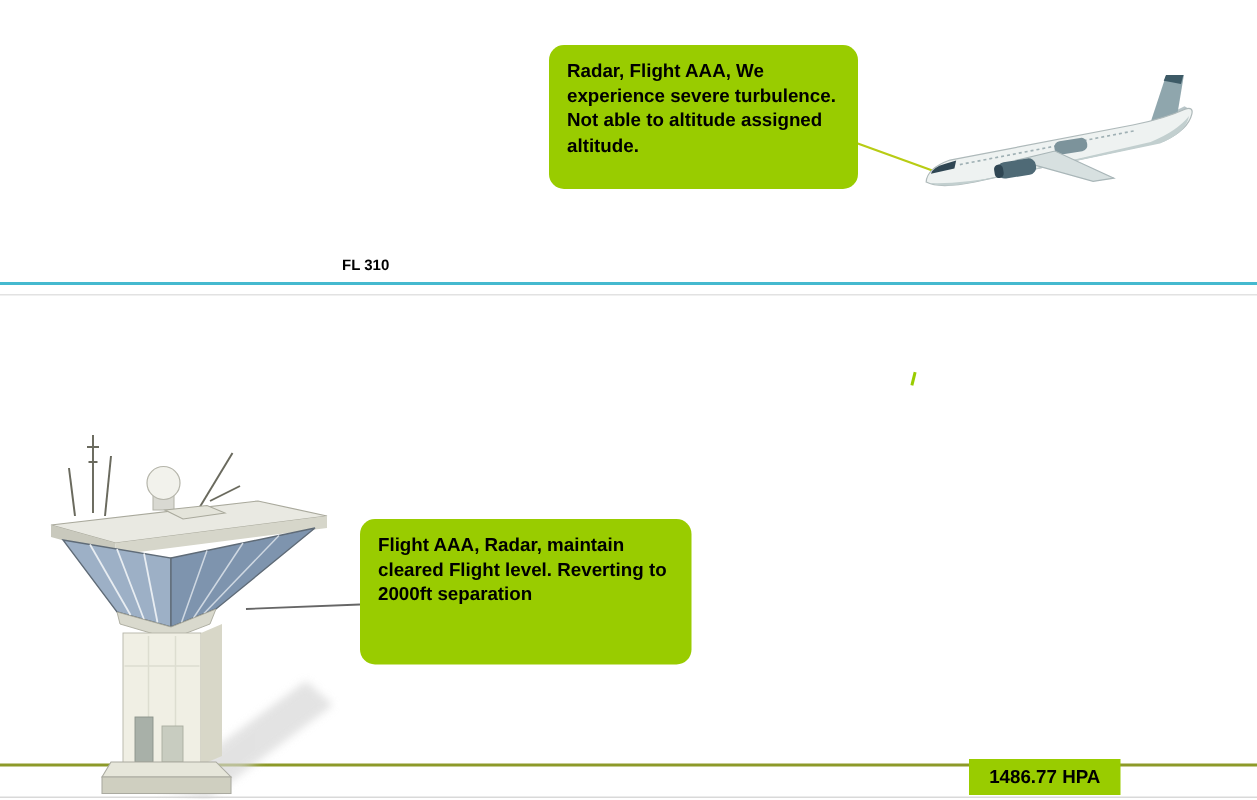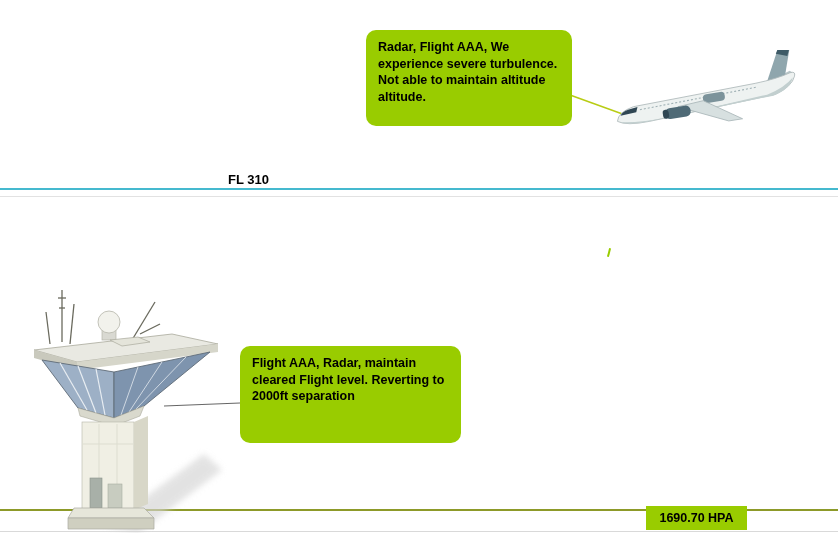--- a/index.html
+++ b/index.html
@@ -11,21 +11,21 @@
     position: absolute; background: var(--bubble-green, #99cc00);
     border-radius: 10px; padding: 9px 12px; box-sizing: border-box;
     font-weight: bold; font-size: 12.5px; line-height: 1.32; color: #000;
   }
   .pilot-bubble { left: 366px; top: 30px; width: 206px; min-height: 96px; }
   .atc-bubble   { left: 240px; top: 346px; width: 221px; min-height: 97px; }
   .connector-layer { position: absolute; left: 0; top: 0; width: 838px; height: 533px; pointer-events: none; }
   .connector-pilot { stroke: var(--connector-pilot, #b8cc14); stroke-width: 1.5; }
   .connector-atc   { stroke: var(--connector-atc, #666666);  stroke-width: 1.2; }
   .plane { position: absolute; left: 608px; top: 50px; width: 205px; height: 100px; }
-  .fl-label { position: absolute; left: 228px; top: 172px; font-weight: bold; font-size: 13px; color: #000; }
+  .fl-label { position: absolute; left: 228px; top: 172px; font-weight: bold; font-size: 10px; color: #000; }
   .fl-line   { position: absolute; left: 0; top: 188px; width: 838px; height: 2px; background: var(--flight-level-line, #45b9cf); }
   .fl-line-2 { position: absolute; left: 0; top: 196px; width: 838px; height: 1px; background: #e2e2e2; }
   .tower { position: absolute; left: 22px; top: 282px; width: 205px; height: 251px; }
   .stray-tick { position: absolute; left: 608px; top: 248px; width: 2px; height: 9px; background: var(--bubble-green, #99cc00); transform: rotate(14deg); }
   .ground-line { position: absolute; left: 0; top: 509px; width: 838px; height: 2px; background: var(--ground-line, #8d9a29); }
   .bottom-edge { position: absolute; left: 0; top: 531px; width: 838px; height: 1px; background: #d9d9d9; }
   .hpa-label {
     position: absolute; left: 646px; top: 506px; width: 101px; height: 24px;
     background: var(--bubble-green, #99cc00); display: flex; align-items: center; justify-content: center;
     font-weight: bold; font-size: 12.5px; color: #000;
@@ -42,21 +42,21 @@
 
   <div class="ground-line"></div>
   <div class="bottom-edge"></div>
 
   <svg class="connector-layer" viewBox="0 0 838 533">
     <line class="connector-pilot" x1="570" y1="95" x2="628" y2="116"></line>
     <line class="connector-atc" x1="240" y1="403" x2="164" y2="406"></line>
   </svg>
 
   <div class="bubble pilot-bubble">
-    <span>Radar, Flight AAA, We experience severe turbulence. Not able to maintain altitude altitude.</span>
+    <span>Radar, Flight AAA, We experience severe turbulence. Not able to altitude assigned altitude.</span>
   </div>
 
   <div class="bubble atc-bubble">
     <span>Flight AAA, Radar, maintain cleared Flight level. Reverting to 2000ft separation</span>
   </div>
 
   <div class="plane">
     <svg viewBox="0 0 205 100" width="205" height="100">
       <g transform="rotate(-9 100 55)">
         <polygon points="158,43 186,34 191,38 168,47" fill="#b9c6c9"></polygon>
@@ -127,15 +127,15 @@
       <rect x="68" y="196" width="12" height="30" fill="#a8b0a8" stroke="#8a938a" stroke-width="0.6"></rect>
       <rect x="86" y="202" width="14" height="24" fill="#c8ccc0" stroke="#a9ada0" stroke-width="0.6"></rect>
 
       <polygon points="52,226 122,226 132,236 46,236" fill="#e6e6da" stroke="#aaaaa0" stroke-width="0.7"></polygon>
       <polygon points="46,236 132,236 132,247 46,247" fill="#cfcfc0" stroke="#aaaaa0" stroke-width="0.7"></polygon>
     </svg>
   </div>
 
   <div class="stray-tick"></div>
 
-  <div class="hpa-label">1690.70 HPA</div>
+  <div class="hpa-label">1486.77 HPA</div>
 
 </div>
 
 </body></html>

